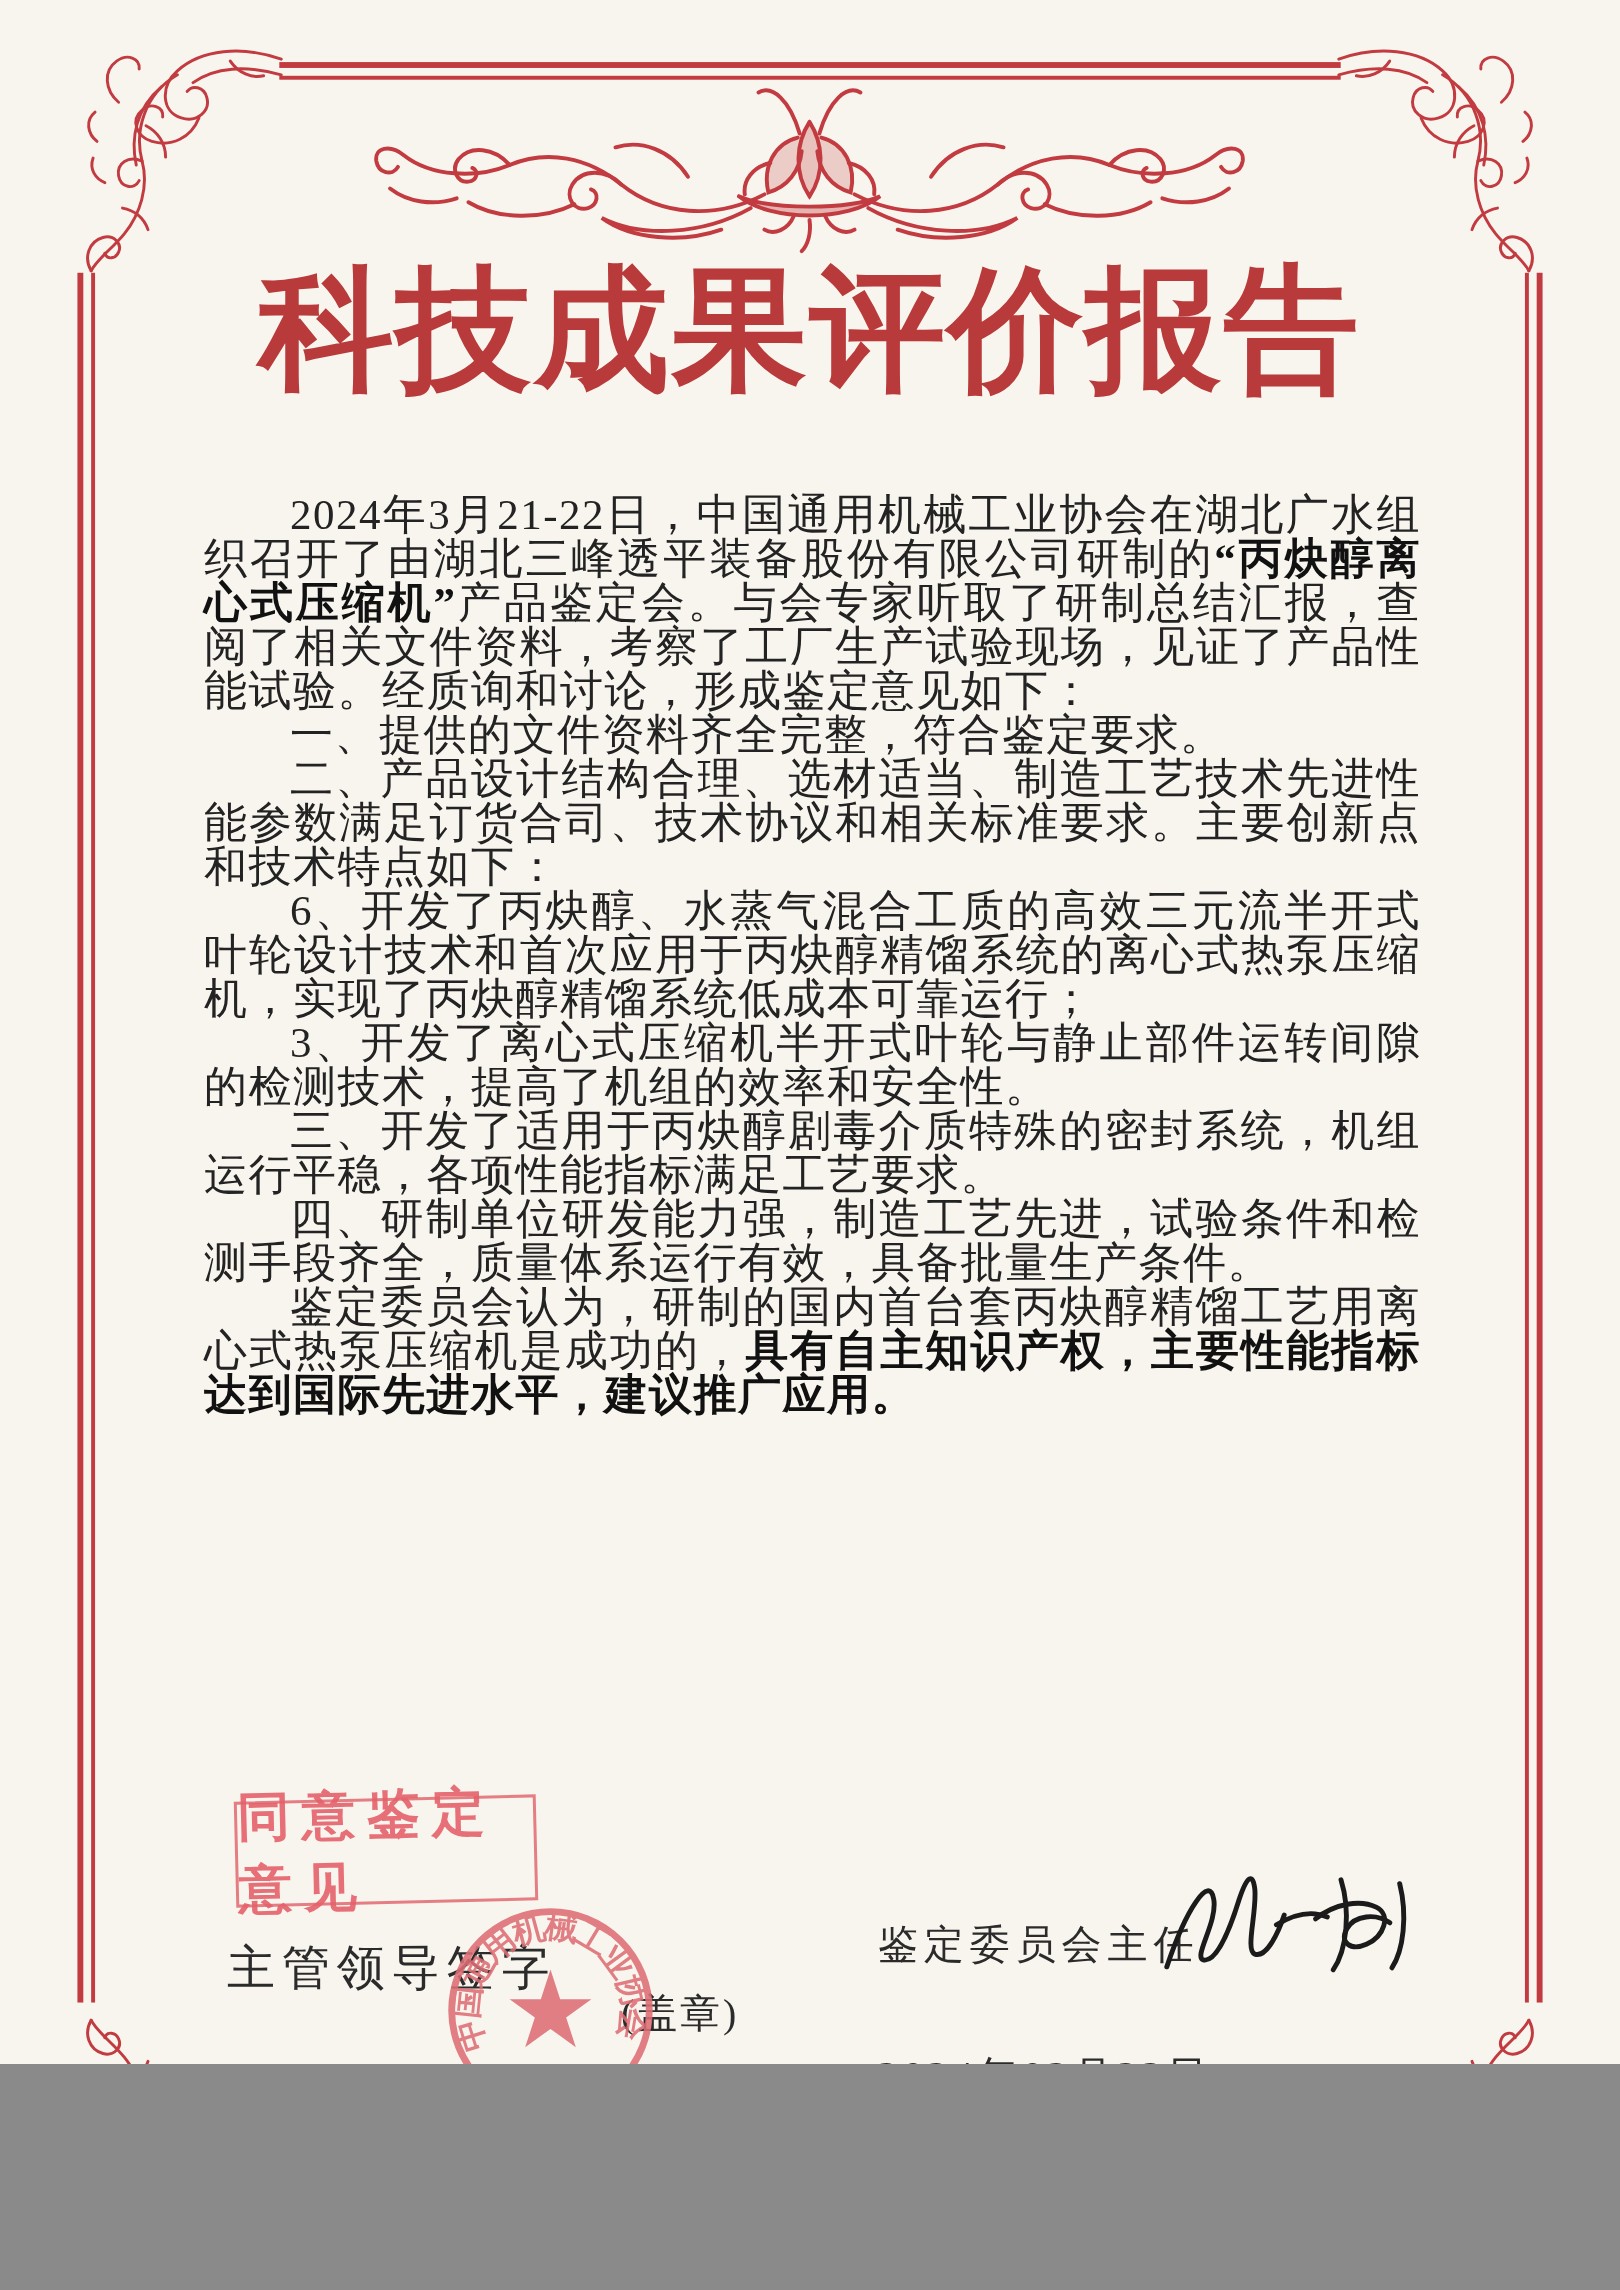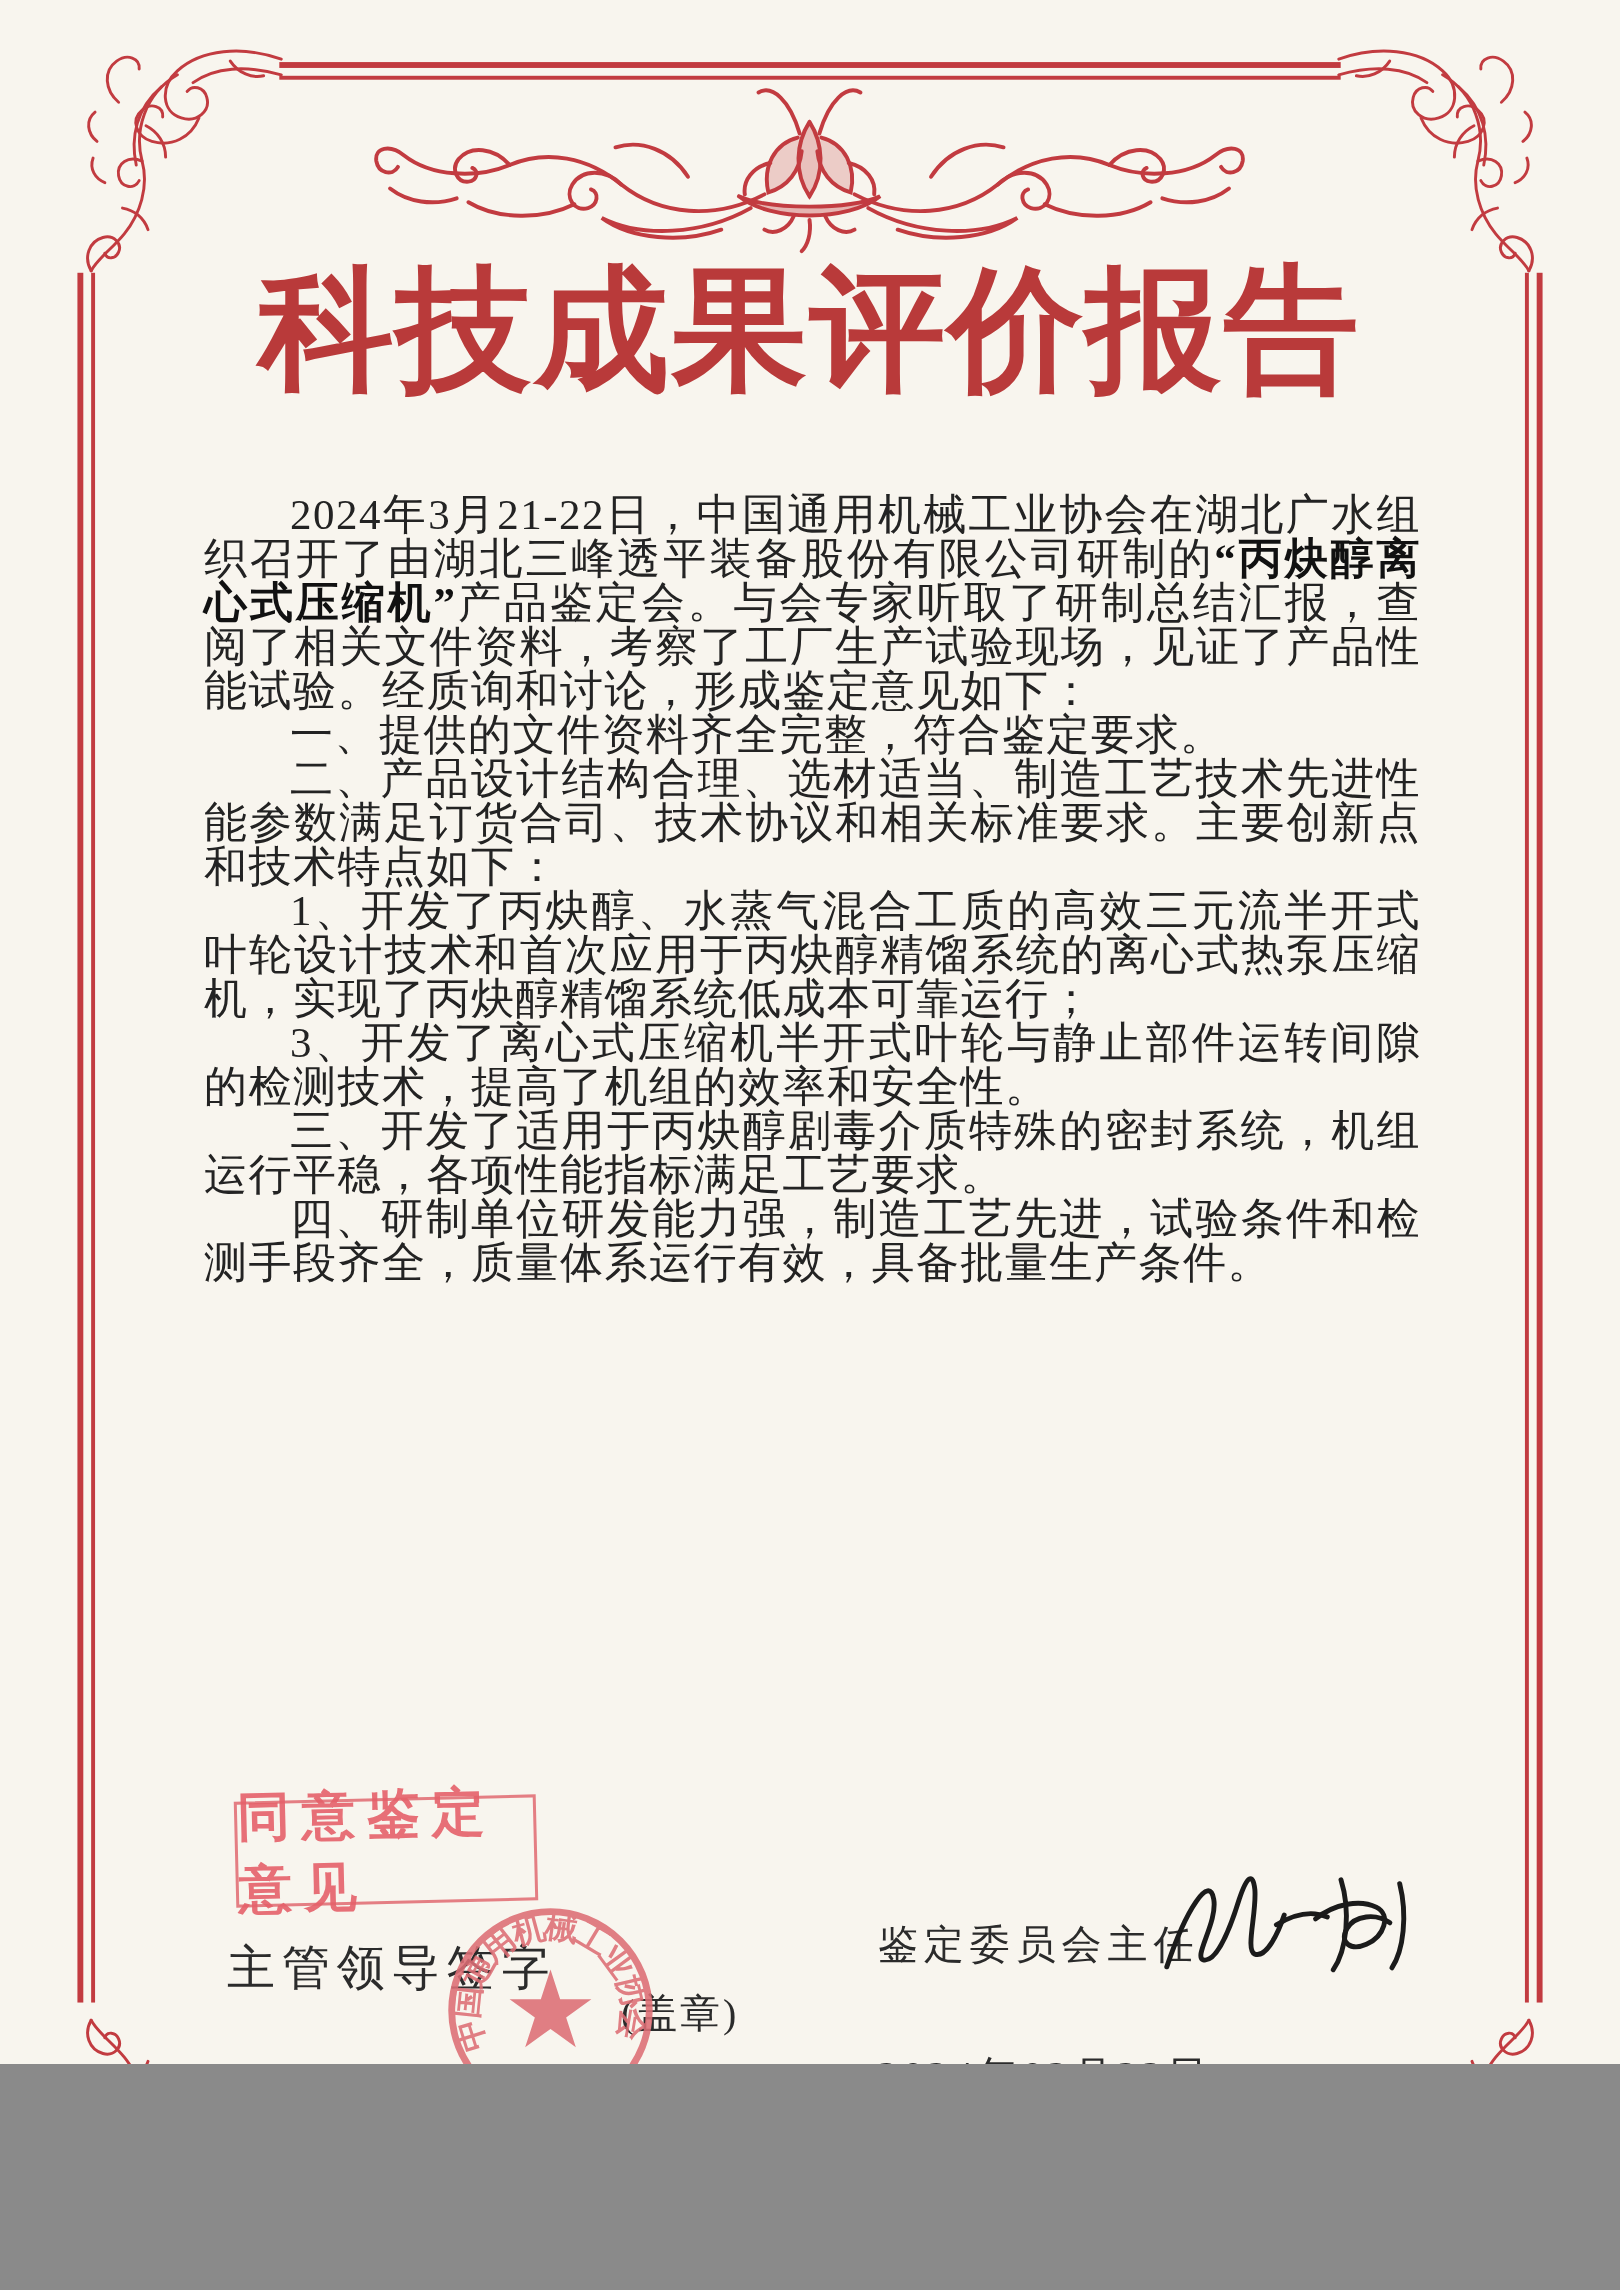--- a/index.html
+++ b/index.html
@@ -125,24 +125,25 @@
       </g>
     </g>
   </svg>
 
   <h1 class="title">科技成果评价报告</h1>
 
   <div class="body-text">
     <p><span>2024年3月21-22日，中国通用机械工业协会在湖北广水组织召开了由湖北三峰透平装备股份有限公司研制的</span><b>“丙炔醇离心式压缩机”</b><span>产品鉴定会。与会专家听取了研制总结汇报，查阅了相关文件资料，考察了工厂生产试验现场，见证了产品性能试验。经质询和讨论，形成鉴定意见如下：</span></p>
     <p>一、提供的文件资料齐全完整，符合鉴定要求。</p>
     <p>二、产品设计结构合理、选材适当、制造工艺技术先进性能参数满足订货合司、技术协议和相关标准要求。主要创新点和技术特点如下：</p>
-    <p>1、开发了丙炔醇、水蒸气混合工质的高效三元流半开式叶轮设计技术和首次应用于丙炔醇精馏系统的离心式热泵压缩机，实现了丙炔醇精馏系统低成本可靠运行；</p>
+    <p>6、开发了丙炔醇、水蒸气混合工质的高效三元流半开式叶轮设计技术和首次应用于丙炔醇精馏系统的离心式热泵压缩机，实现了丙炔醇精馏系统低成本可靠运行；</p>
     <p>3、开发了离心式压缩机半开式叶轮与静止部件运转间隙的检测技术，提高了机组的效率和安全性。</p>
     <p>三、开发了适用于丙炔醇剧毒介质特殊的密封系统，机组运行平稳，各项性能指标满足工艺要求。</p>
     <p>四、研制单位研发能力强，制造工艺先进，试验条件和检测手段齐全，质量体系运行有效，具备批量生产条件。</p>
+    <p><span>鉴定委员会认为，研制的国内首台套丙炔醇精馏工艺用离心式热泵压缩机是成功的，</span><b>具有自主知识产权，主要性能指标达到国际先进水平，建议推广应用。</b></p>
   </div>
 
   <div class="leader-label">主管领导签字</div>
   <div class="seal-label">(盖章)</div>
   <div class="chairman-label">鉴定委员会主任</div>
   <div class="date-label">2024年03月22日</div>
 
   <div class="approval-stamp">
     <span>同意鉴定意见</span>
   </div>

